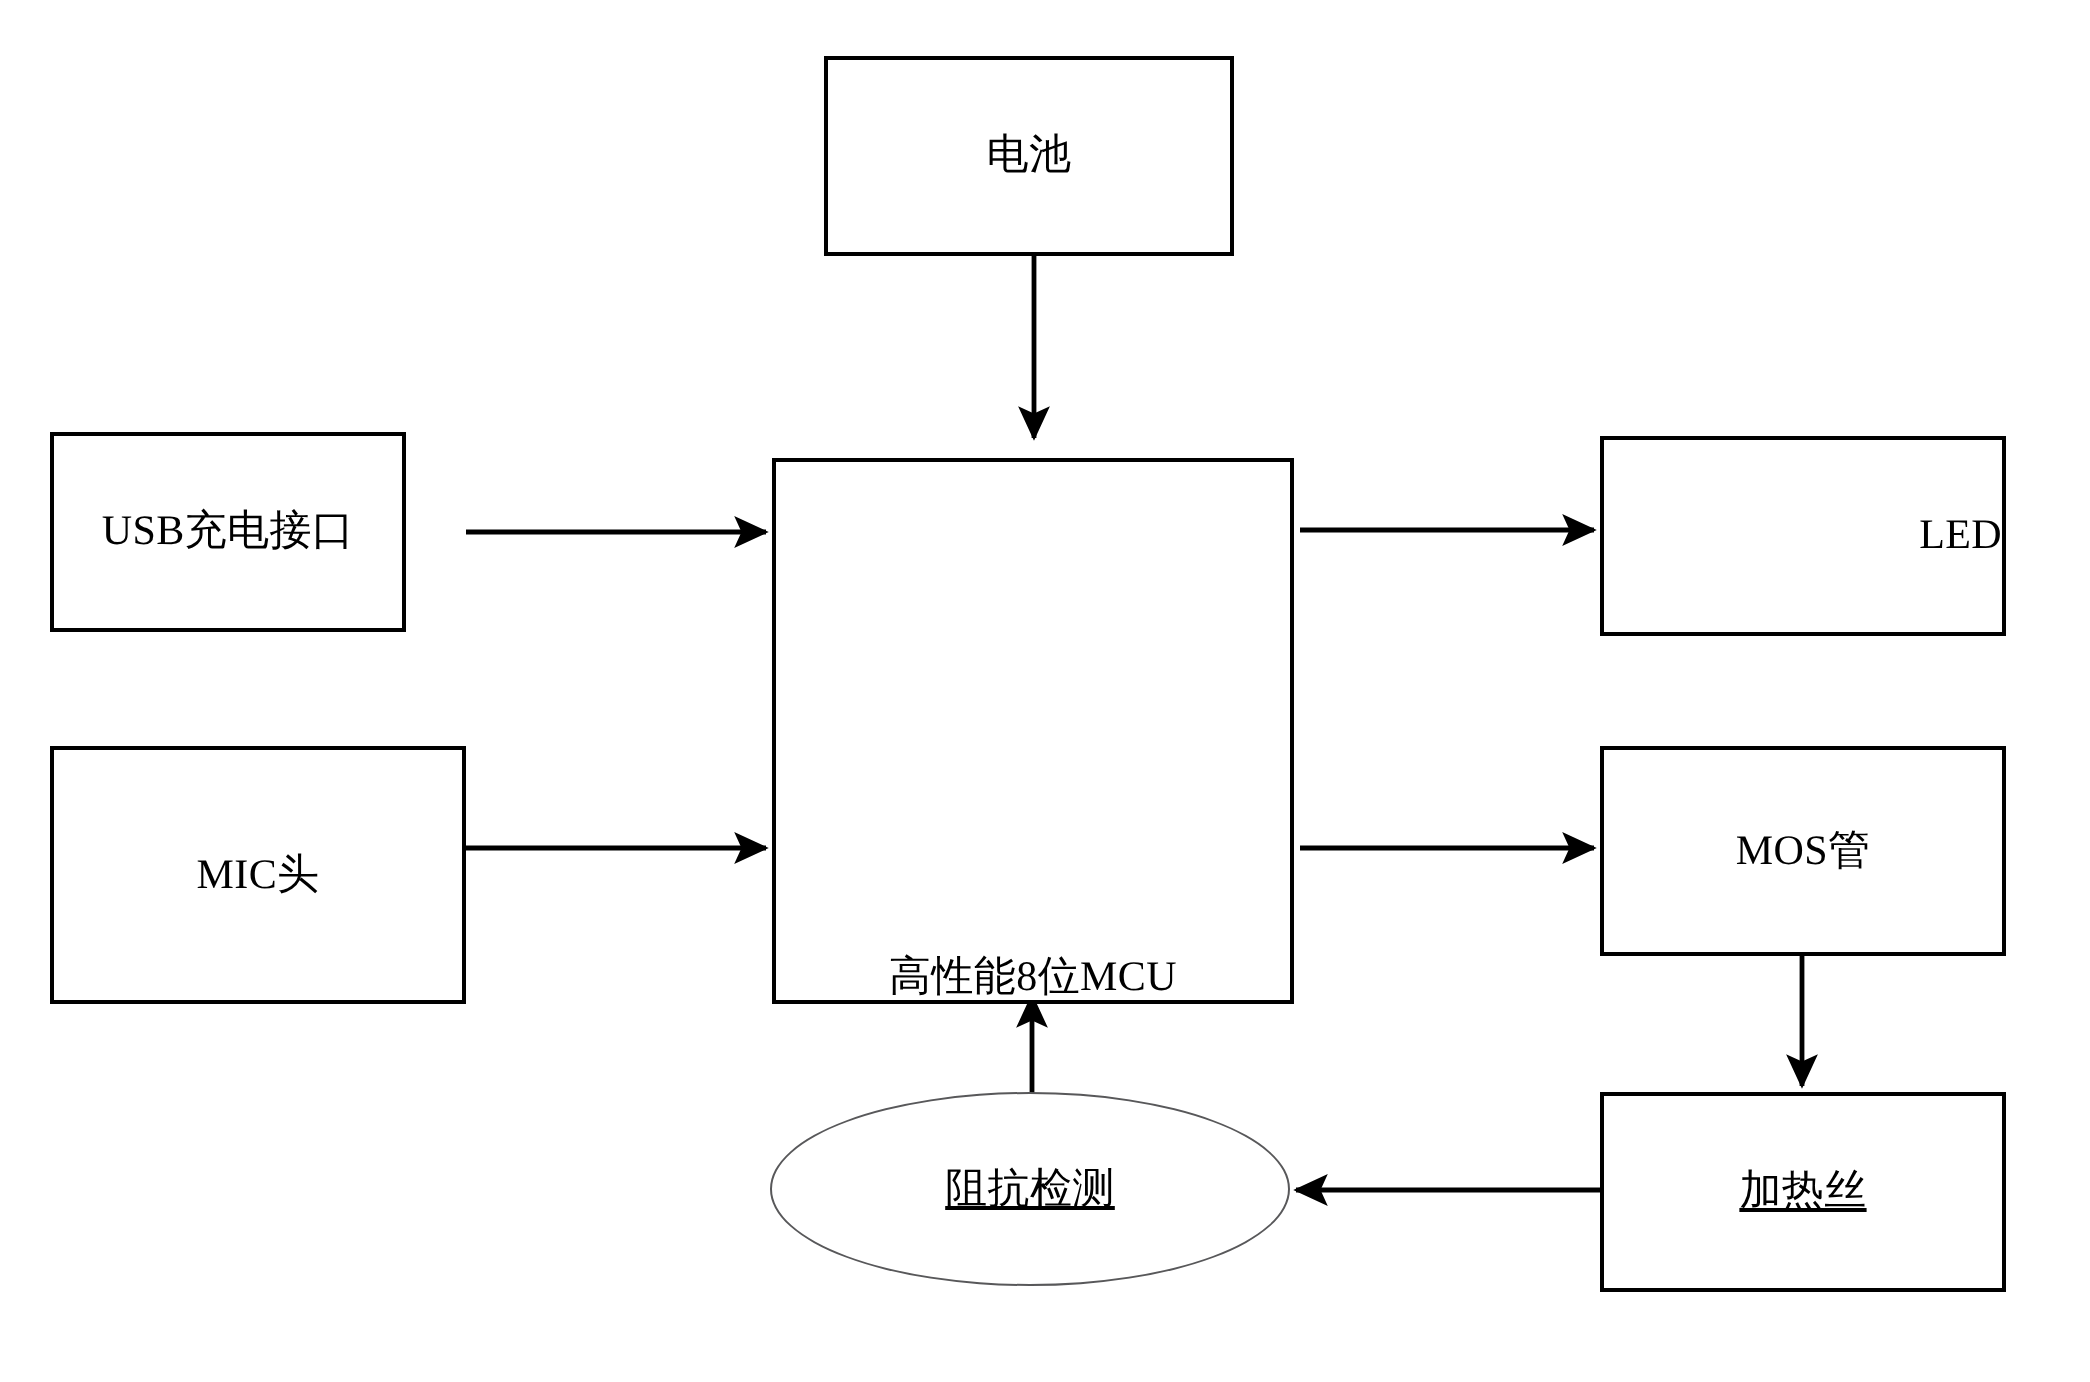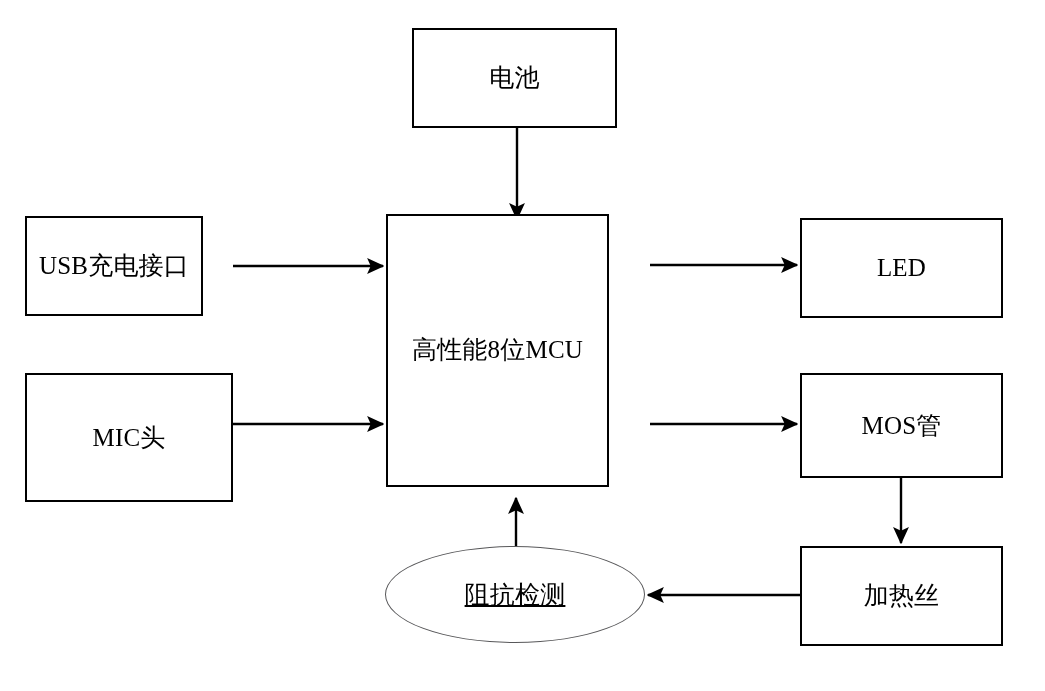--- a/index.html
+++ b/index.html
@@ -32,72 +32,74 @@
     display: flex;
     align-items: center;
     justify-content: center;
     text-align: center;
   }
   .node.rect {
     border: 2.5px solid #000000;
   }
   .node-label {
     font-family: "Liberation Serif", "DejaVu Serif", serif;
-    font-size: 25px;
+    font-size: 21px;
     color: #000000;
     line-height: 1.1;
     letter-spacing: 0.2px;
     white-space: nowrap;
   }
   
   #node-battery {
     left: 412px;
     top: 28px;
     width: 205px;
     height: 100px;
   }
   
   #node-mcu {
     left: 386px;
-    top: 214px;
-    width: 223px;
+    top: 229px;
+    width: 261px;
     height: 273px;
-    align-items: flex-start;
+    align-items: flex-end;
     padding-top: 120px;
   }
   #node-usb {
     left: 25px;
     top: 216px;
     width: 178px;
     height: 100px;
   }
   #node-mic {
     left: 25px;
     top: 373px;
     width: 208px;
     height: 129px;
     text-align: right;
   }
   #node-led {
     left: 800px;
     top: 218px;
     width: 203px;
     height: 100px;
+    justify-content: flex-end;
   }
   #node-mos {
     left: 800px;
     top: 373px;
     width: 203px;
     height: 105px;
   }
   #node-heater {
     left: 800px;
     top: 546px;
     width: 203px;
     height: 100px;
+    text-decoration: underline;
   }
   
   #node-impedance {
     left: 385px;
     top: 546px;
     width: 260px;
     height: 97px;
     border: 1.6px solid #58585a;
     border-radius: 50%;
     text-decoration: underline;

